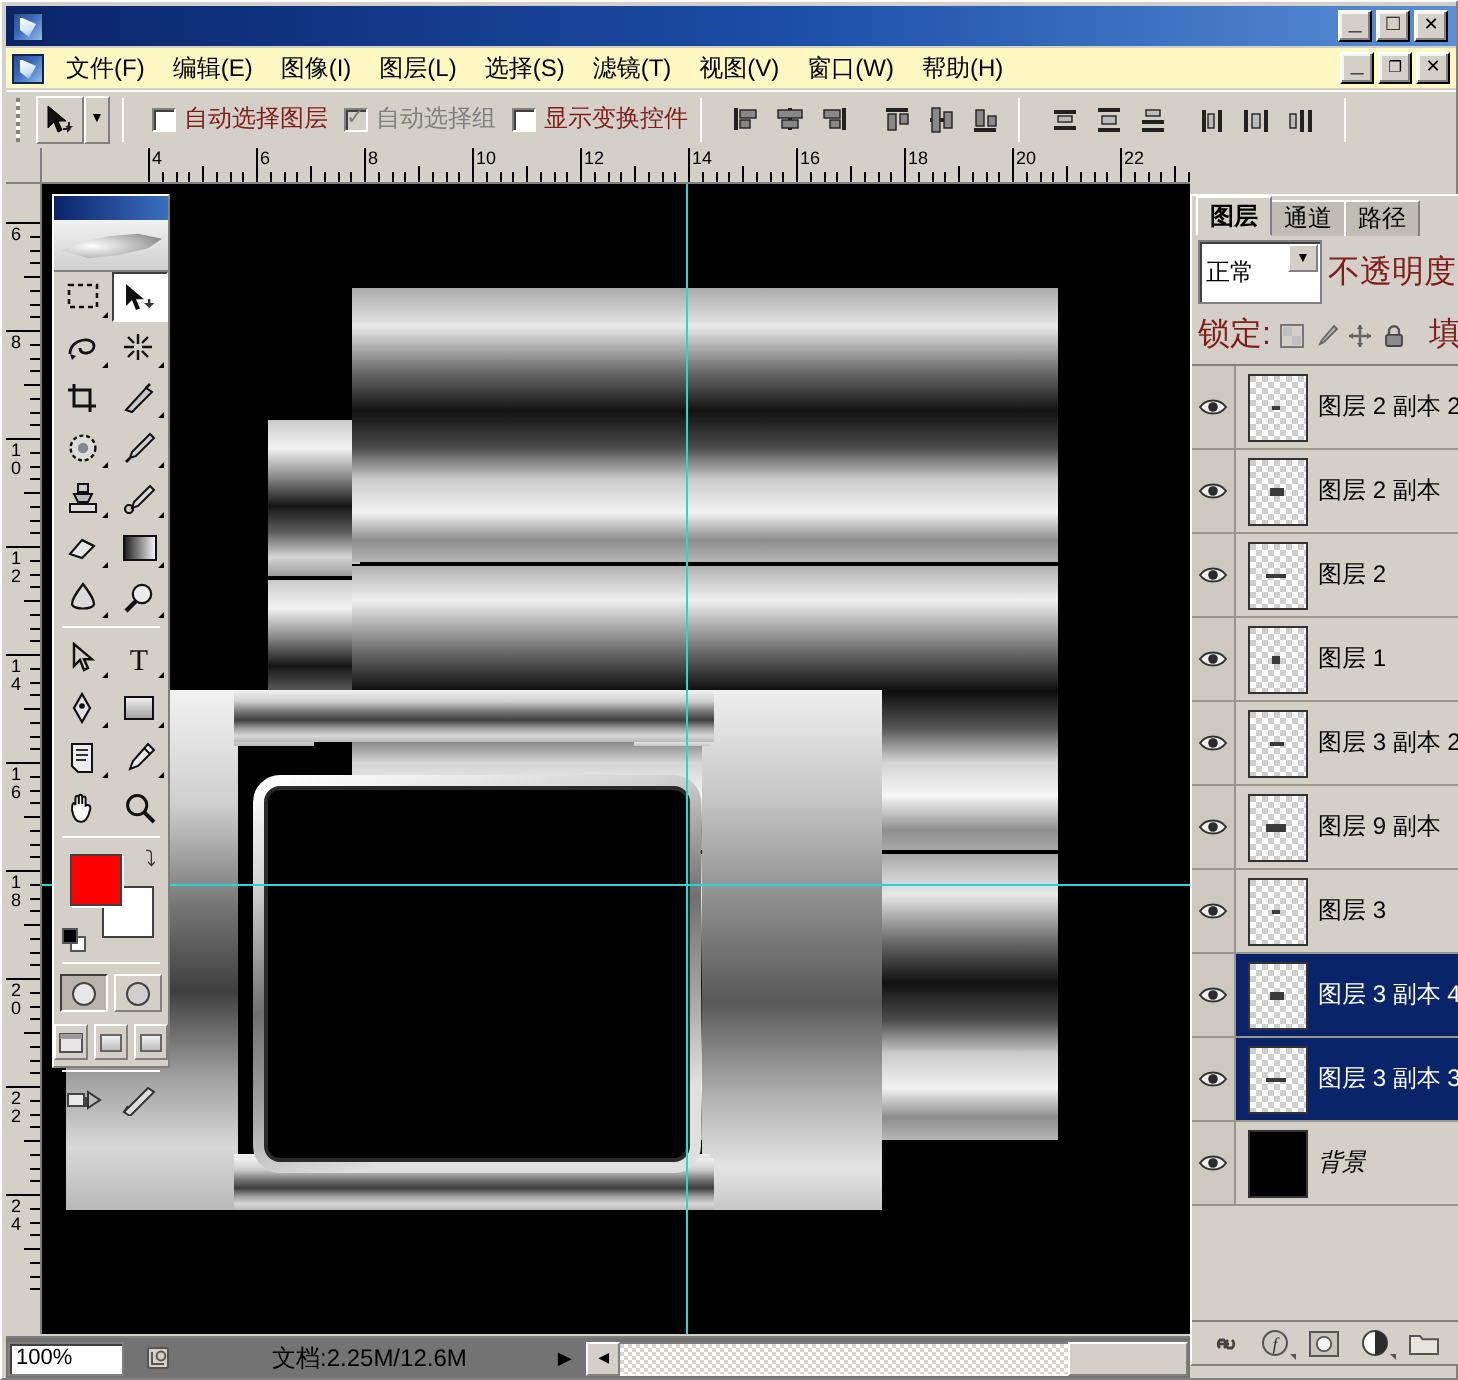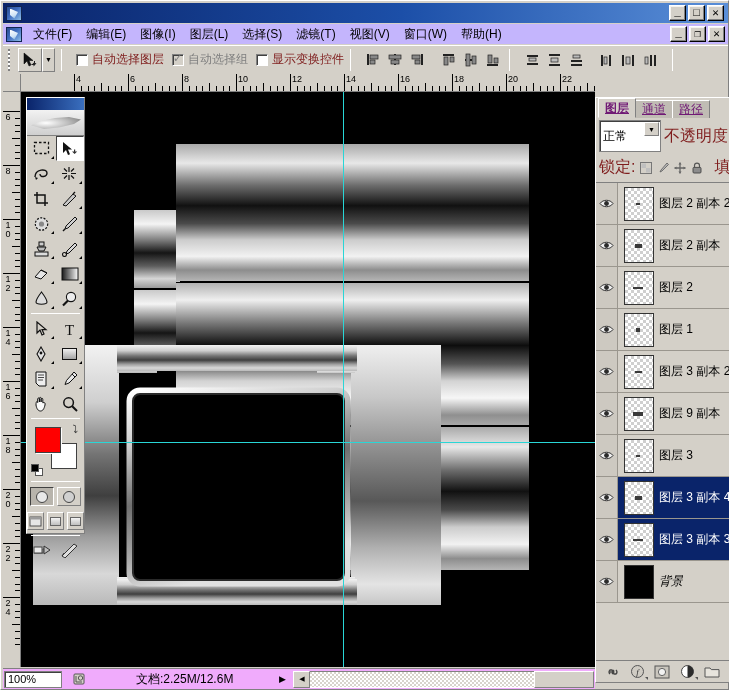--- a/index.html
+++ b/index.html
@@ -47,21 +47,21 @@
     border: 1px solid #000; border-top-color: #fff; border-left-color: #fff;
     box-shadow: inset -1px -1px 0 #808080, inset 1px 1px 0 #f5f3ef;
     display: flex; align-items: center; justify-content: center;
     font-family: "Liberation Mono", monospace; font-size: 11px; color: #000;
     line-height: 1;
   }
 
   
   .menubar {
     position: absolute; left: 2px; top: 23px; width: 725px; height: 20px;
-    background: #c4b5fd; display: flex; align-items: center;
+    background: #fef9c3; display: flex; align-items: center;
   }
   .menubar .doc-ico {
     width: 16px; height: 15px; margin: 0 4px 0 3px;
     background: linear-gradient(135deg,#2a4c8f 0%,#3e6bbf 45%,#8fc0e8 100%);
     border: 1px solid #11244f; position: relative; flex: 0 0 auto;
   }
   .menubar .doc-ico::after {
     content: ""; position: absolute; left: 3px; top: 2px;
     width: 8px; height: 10px;
     background: linear-gradient(160deg,#fff 0%,#cfe3f6 60%,#6fa4d6 100%);
@@ -218,21 +218,21 @@
     position: absolute; font-size: 9px; font-family: "Liberation Sans", sans-serif;
     color: #000; line-height: 9px;
   }
   .rlabel.vert { width: 8px; text-align: center; }
   .canvas-area {
     position: absolute; left: 18px; top: 18px; right: 0; bottom: 22px;
     background: #000; overflow: hidden;
   }
   .statusbar {
     position: absolute; left: 0; bottom: 0; width: 592px; height: 21px;
-    background: #f0abfc; border-top: 1px solid #808080;
+    background: #737373; border-top: 1px solid #808080;
     display: flex; align-items: center;
   }
   .zoombox {
     width: 58px; height: 17px; background: #fff;
     border: 1px solid #808080; box-shadow: inset 1px 1px 0 #404040;
     font-size: 11px; display: flex; align-items: center; padding-left: 3px;
     margin-left: 1px; flex: 0 0 auto;
   }
   .sb-icon {
     width: 22px; height: 17px; margin-left: 6px; display:flex;align-items:center;justify-content:center;
@@ -272,24 +272,24 @@
   .layers-palette {
     position: absolute; left: 594px; top: 96px; width: 137px; height: 586px;
     background: #d4d0c8; border: 1px solid #808080;
     border-top-color: #fff; border-left-color: #fff;
     overflow: hidden;
   }
   .pal-tabs { height: 20px; display: flex; align-items: flex-end; padding-left: 2px;
               background: #d4d0c8; }
   .pal-tab {
     height: 18px; padding: 0 6px; display: flex; align-items: center;
-    font-size: 12px; color: #701a75; background: #c0bcb4;
+    font-size: 12px; color: #000000; background: #c0bcb4;
     border: 1px solid #808080; border-bottom: none;
     border-top-color: #fff; border-left-color: #fff;
-    margin-right: -1px; position: relative; text-decoration: underline;
+    margin-right: -1px; position: relative;
   }
   .pal-tab.active {
     background: #d4d0c8; font-weight: bold; z-index: 2; height: 20px;
     border-bottom: 1px solid #d4d0c8;
   }
   .pal-row { display: flex; align-items: center; padding: 2px 3px; gap: 3px; }
   .blend-select {
     width: 78px; height: 32px; background: #fff;
     border: 1px solid #808080; box-shadow: inset 1px 1px 0 #404040;
     display: flex; align-items: center; font-size: 12px; padding-left: 3px;

